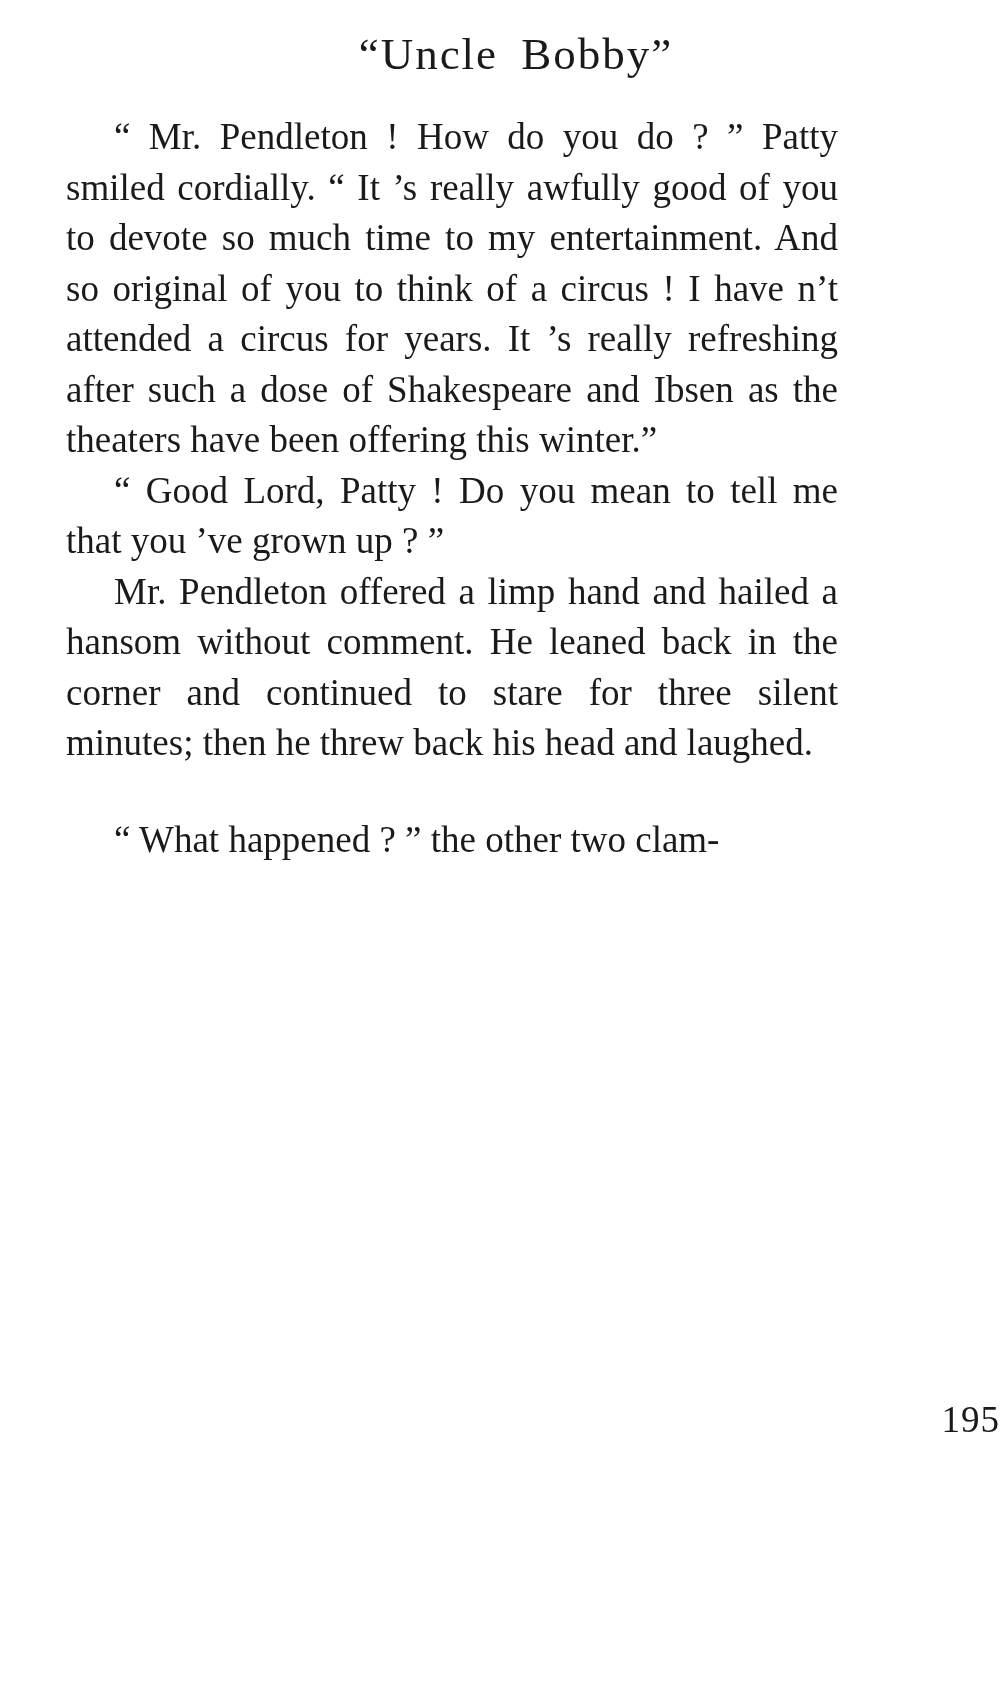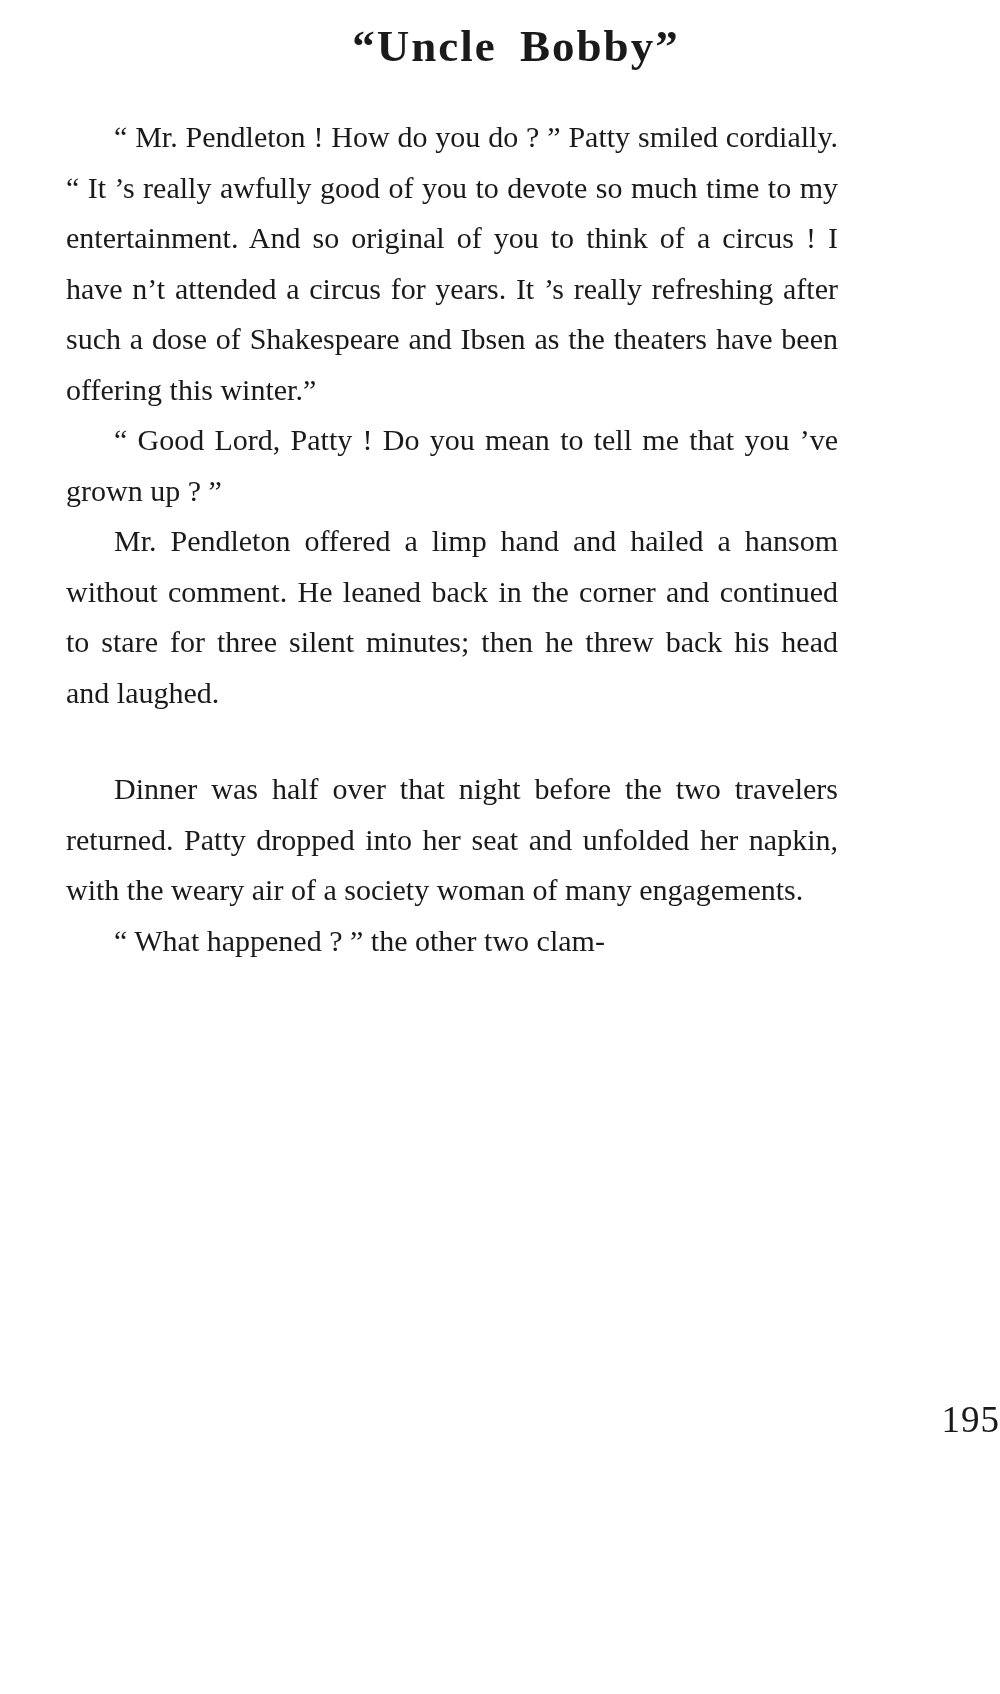--- a/index.html
+++ b/index.html
@@ -21,31 +21,31 @@
     top: 0;
     width: 1000px;
     height: 1694px;
     box-sizing: border-box;
     padding: 0;
   }
   .page-header {
     text-align: center;
     font-size: 45px;
     letter-spacing: 2px;
-    margin: 20px 0 0 0;
-    font-weight: 700;
+    margin: 28px 0 0 0;
+    font-weight: 400;
     word-spacing: 10px;
     padding-left: 32px;
   }
   .body-text {
     position: absolute;
     left: 66px;
     top: 112px;
     width: 772px;
-    font-size: 30px;
+    font-size: 37px;
     line-height: 50.5px;
     text-align: justify;
     text-justify: inter-word;
   }
   .para {
     margin: 0;
     text-indent: 48px;
   }
   .para.last-line-natural {
     text-align-last: left;
@@ -68,19 +68,18 @@
 
 <div class="page">
 
   <h1 class="page-header">“Uncle  Bobby”</h1>
 
   <div class="body-text">
     <p class="para">“ Mr.  Pendleton !  How do you do ? ” Patty smiled cordially.  “ It ’s really awfully good of you to devote so much time to my entertainment.  And so original of you to think of a circus !  I have n’t attended a circus for years.  It ’s really refreshing after such a dose of Shakespeare and Ibsen as the theaters have been offering this winter.”</p>
     <p class="para">“ Good  Lord,  Patty !   Do  you  mean  to tell me that you ’ve grown up ? ”</p>
     <p class="para">Mr. Pendleton offered a limp hand and hailed a hansom without comment.  He leaned back in the corner and continued to stare for three silent minutes; then he threw back his head and laughed.</p>
     <div class="gap"></div>
-    <p class="para">Dinner  was  half  over  that  night  before the two travelers returned.  Patty dropped into her seat and unfolded her napkin, with the weary air of a society woman of many engagements.</p>
     <p class="para last-line-natural">“ What happened ? ” the other two clam-</p>
   </div>
 
   <div class="folio">195</div>
 
 </div>
 
 </body></html>

